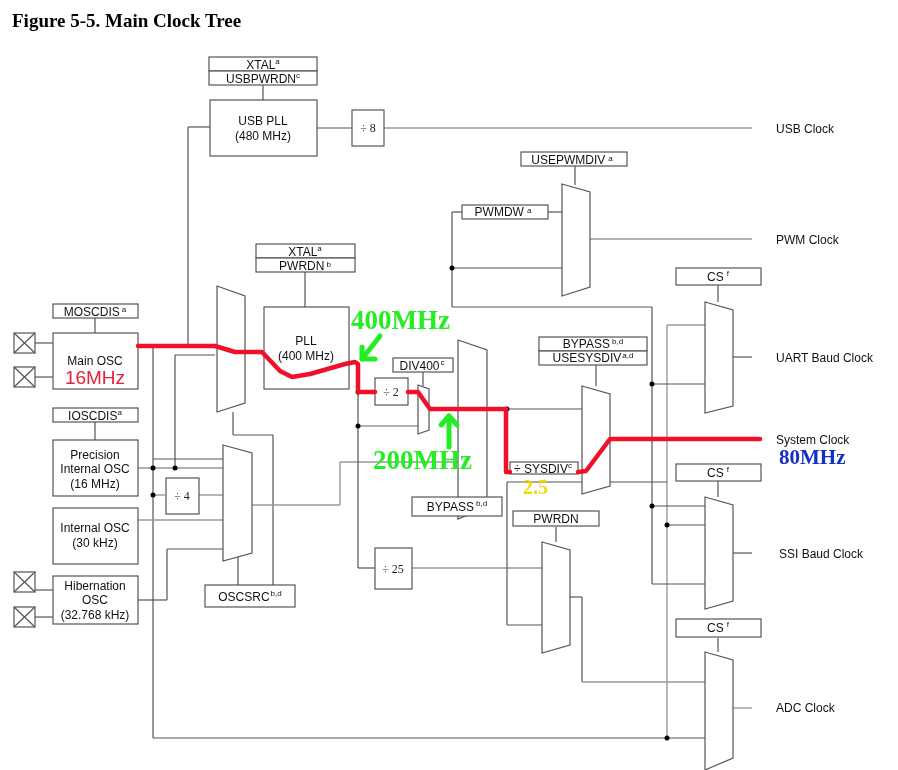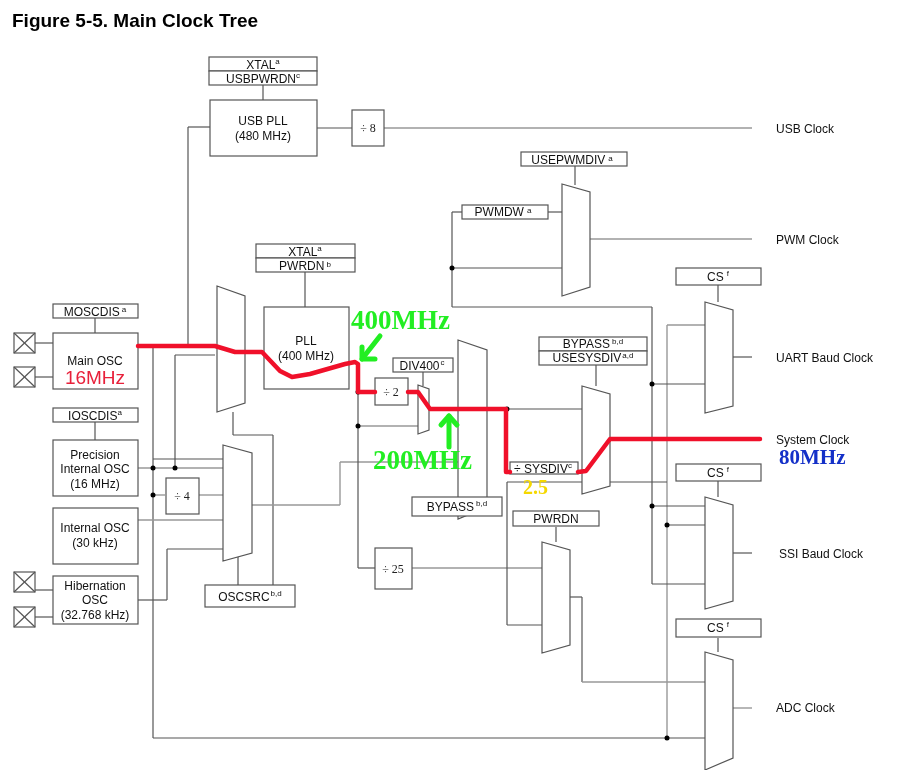--- a/index.html
+++ b/index.html
@@ -1,17 +1,17 @@
 <!DOCTYPE html>
 <html><head>
 <meta charset="utf-8">
 <style>
   html, body { margin:0; padding:0; background:#ffffff; }
   body { width:898px; height:770px; position:relative; overflow:hidden; font-family:"Liberation Sans", sans-serif; }
-  #title { position:absolute; left:12px; top:10px; font-size:19px; font-weight:bold; color:#000; font-family:Liberation Sans, sans-serif; }
+  #title { position:absolute; left:12px; top:10px; font-size:19px; font-weight:bold; color:#000; font-family:Liberation Serif, serif; }
   svg { position:absolute; left:0; top:0; }
   .w { stroke:#555; stroke-width:1.2; fill:none; }
   .wl { stroke:#999; stroke-width:1.4; fill:none; }
   .box { stroke:#555; stroke-width:1.2; fill:#fff; }
   .mux { stroke:#555; stroke-width:1.2; fill:#fff; }
   .dot { fill:#000; }
   .t { font-family:"Liberation Sans", sans-serif; font-size:12px; fill:#111; }
   .ts { font-family:"Liberation Sans", sans-serif; font-size:8px; fill:#111; }
   .tdiv { font-family:"Liberation Serif", serif; font-size:12px; fill:#222; }
   .tout { font-family:"Liberation Sans", sans-serif; font-size:12px; fill:#111; }

